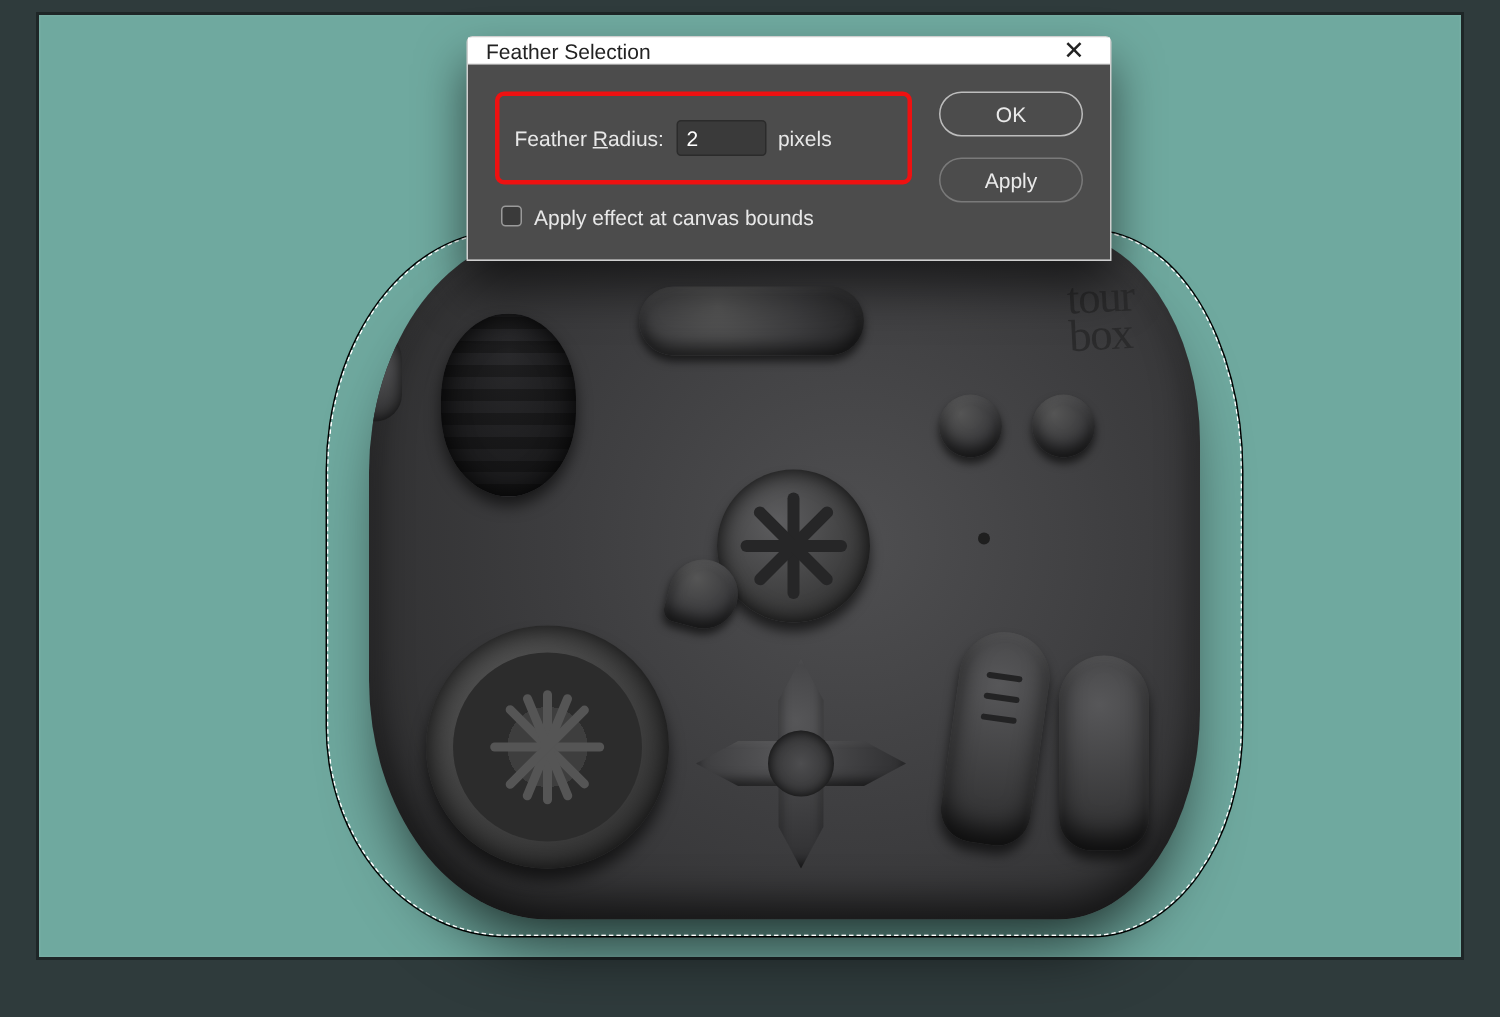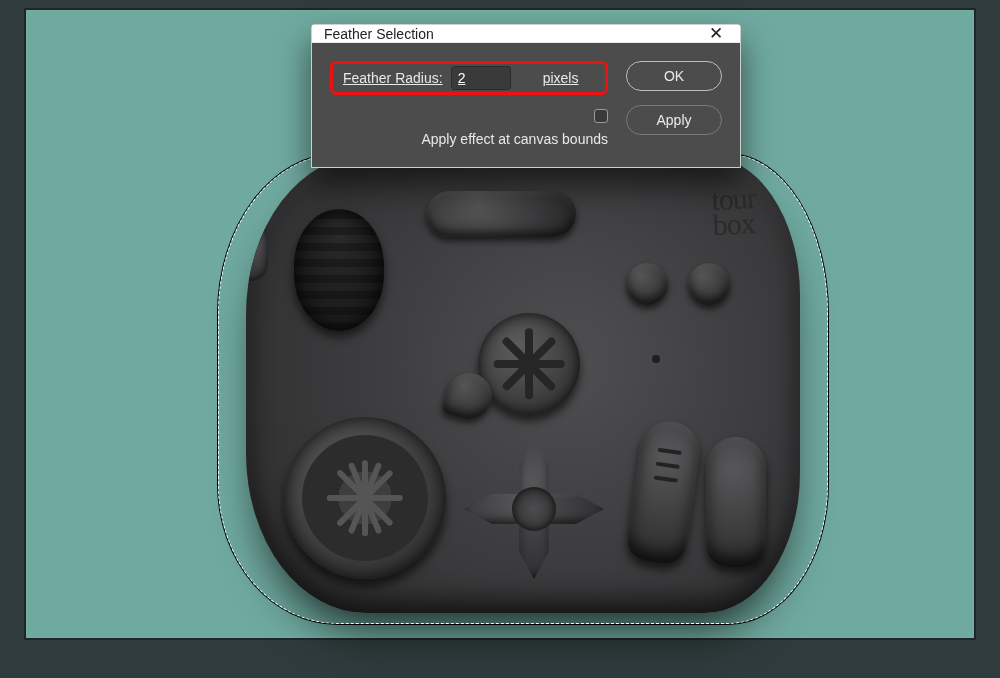--- a/index.html
+++ b/index.html
@@ -102,29 +102,29 @@
                 justify-content:space-between; }
   .titlebar .ttl { font-weight:400; }
   .close-x    { width:28px; height:28px; border-radius:4px; display:flex; align-items:center; justify-content:center;
                 font-size:17px; color:#222; cursor:pointer; }
 
   .body       { background:#4c4c4c; color:#e8e8e8; padding:18px 18px 20px 18px;
                 display:flex; gap:18px; align-items:flex-start; }
   .col-left   { flex:1; }
   .col-right  { width:96px; display:flex; flex-direction:column; gap:14px; }
 
-  .field-row  { display:flex; align-items:center; gap:8px; padding:2px 10px;
-                border:3px solid #e11; border-radius:6px;text-decoration:underline; }
+  .field-row  { display:flex; align-items:center; gap:8px; padding:16px 10px;
+                border:3px solid #e11; border-radius:6px; }
   .field-row label { color:#e8e8e8; }
   .field-row .underline { text-decoration:underline; }
   .num-input  { width:60px; height:24px; background:#3a3a3a; color:#fff;
                 border:1px solid #2b2b2b; border-radius:3px; padding:0 6px; font-size:14px; }
-  .unit       { color:#e8e8e8;margin-left:24px; }
-
-  .check-row  { display:flex; align-items:flex-end; gap:8px; margin-top:14px; margin-left:4px;flex-direction:column; }
+  .unit       { color:#e8e8e8; }
+
+  .check-row  { display:flex; align-items:flex-start; gap:8px; margin-top:14px; margin-left:4px; }
   .check      { width:14px; height:14px; border:1px solid #9a9a9a; border-radius:3px; background:#3a3a3a; }
 
   .btn-pill   { height:30px; border-radius:999px; border:1px solid #7a7a7a;
                 background:#4c4c4c; color:#eaeaea; font-size:14px; cursor:pointer;
                 display:flex; align-items:center; justify-content:center; }
   .btn-pill.primary{ border-color:#bdbdbd; }
 
 </style>
 </head>
 <body>

